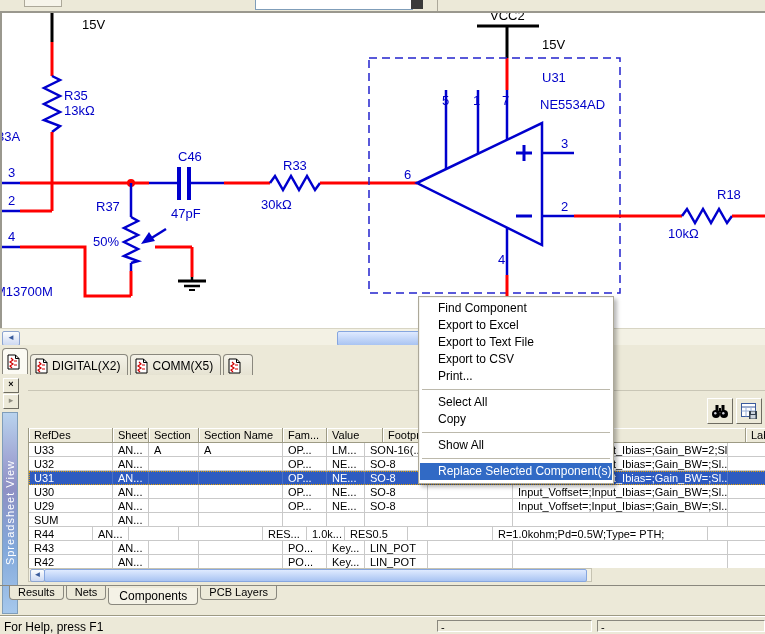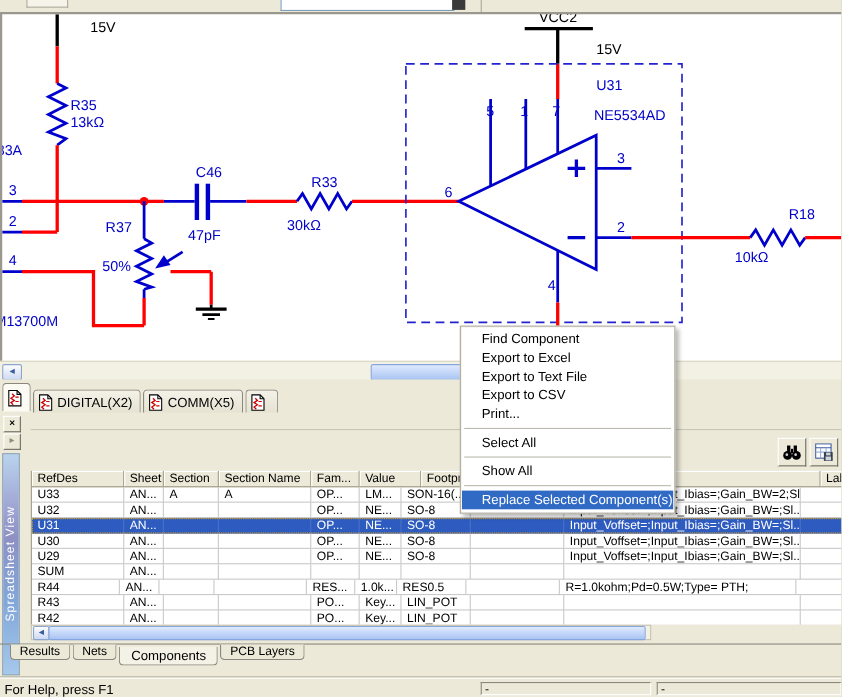--- a/index.html
+++ b/index.html
@@ -349,21 +349,21 @@
           <div class="cell" style="width: 50px;"></div>
           <div class="cell" style="width: 84px;"></div>
           <div class="cell" style="width: 44px;"></div>
           <div class="cell" style="width: 38px;"></div>
           <div class="cell" style="width: 63px;"></div>
           <div class="cell" style="width: 85px;"></div>
           <div class="cell" style="width: 215px;"></div>
           <div class="cell" style="width: 80px;"></div>
         </div>
         <div class="gridrow">
-          <div class="cell" style="width: 80px;">R44</div>
+          <div class="cell" style="width: 64px;">R44</div>
           <div class="cell" style="width: 36px;">AN...</div>
           <div class="cell" style="width: 50px;"></div>
           <div class="cell" style="width: 84px;"></div>
           <div class="cell" style="width: 44px;">RES...</div>
           <div class="cell" style="width: 38px;">1.0k...</div>
           <div class="cell" style="width: 63px;">RES0.5</div>
           <div class="cell" style="width: 85px;"></div>
           <div class="cell" style="width: 215px;">R=1.0kohm;Pd=0.5W;Type= PTH;</div>
           <div class="cell" style="width: 80px;"></div>
         </div>
@@ -415,19 +415,20 @@
   </div>
 
   <div class="abs ctxmenu">
       <div class="mi">Find Component</div>
       <div class="mi">Export to Excel</div>
       <div class="mi">Export to Text File</div>
       <div class="mi">Export to CSV</div>
       <div class="mi">Print...</div>
       <div class="msep"></div>
       <div class="mi">Select All</div>
+      <div class="mi">Copy</div>
       <div class="msep"></div>
       <div class="mi">Show All</div>
       <div class="msep"></div>
       <div class="mi hl">Replace Selected Component(s)</div>
     </div>
 
 </div>
 
 </body></html>

